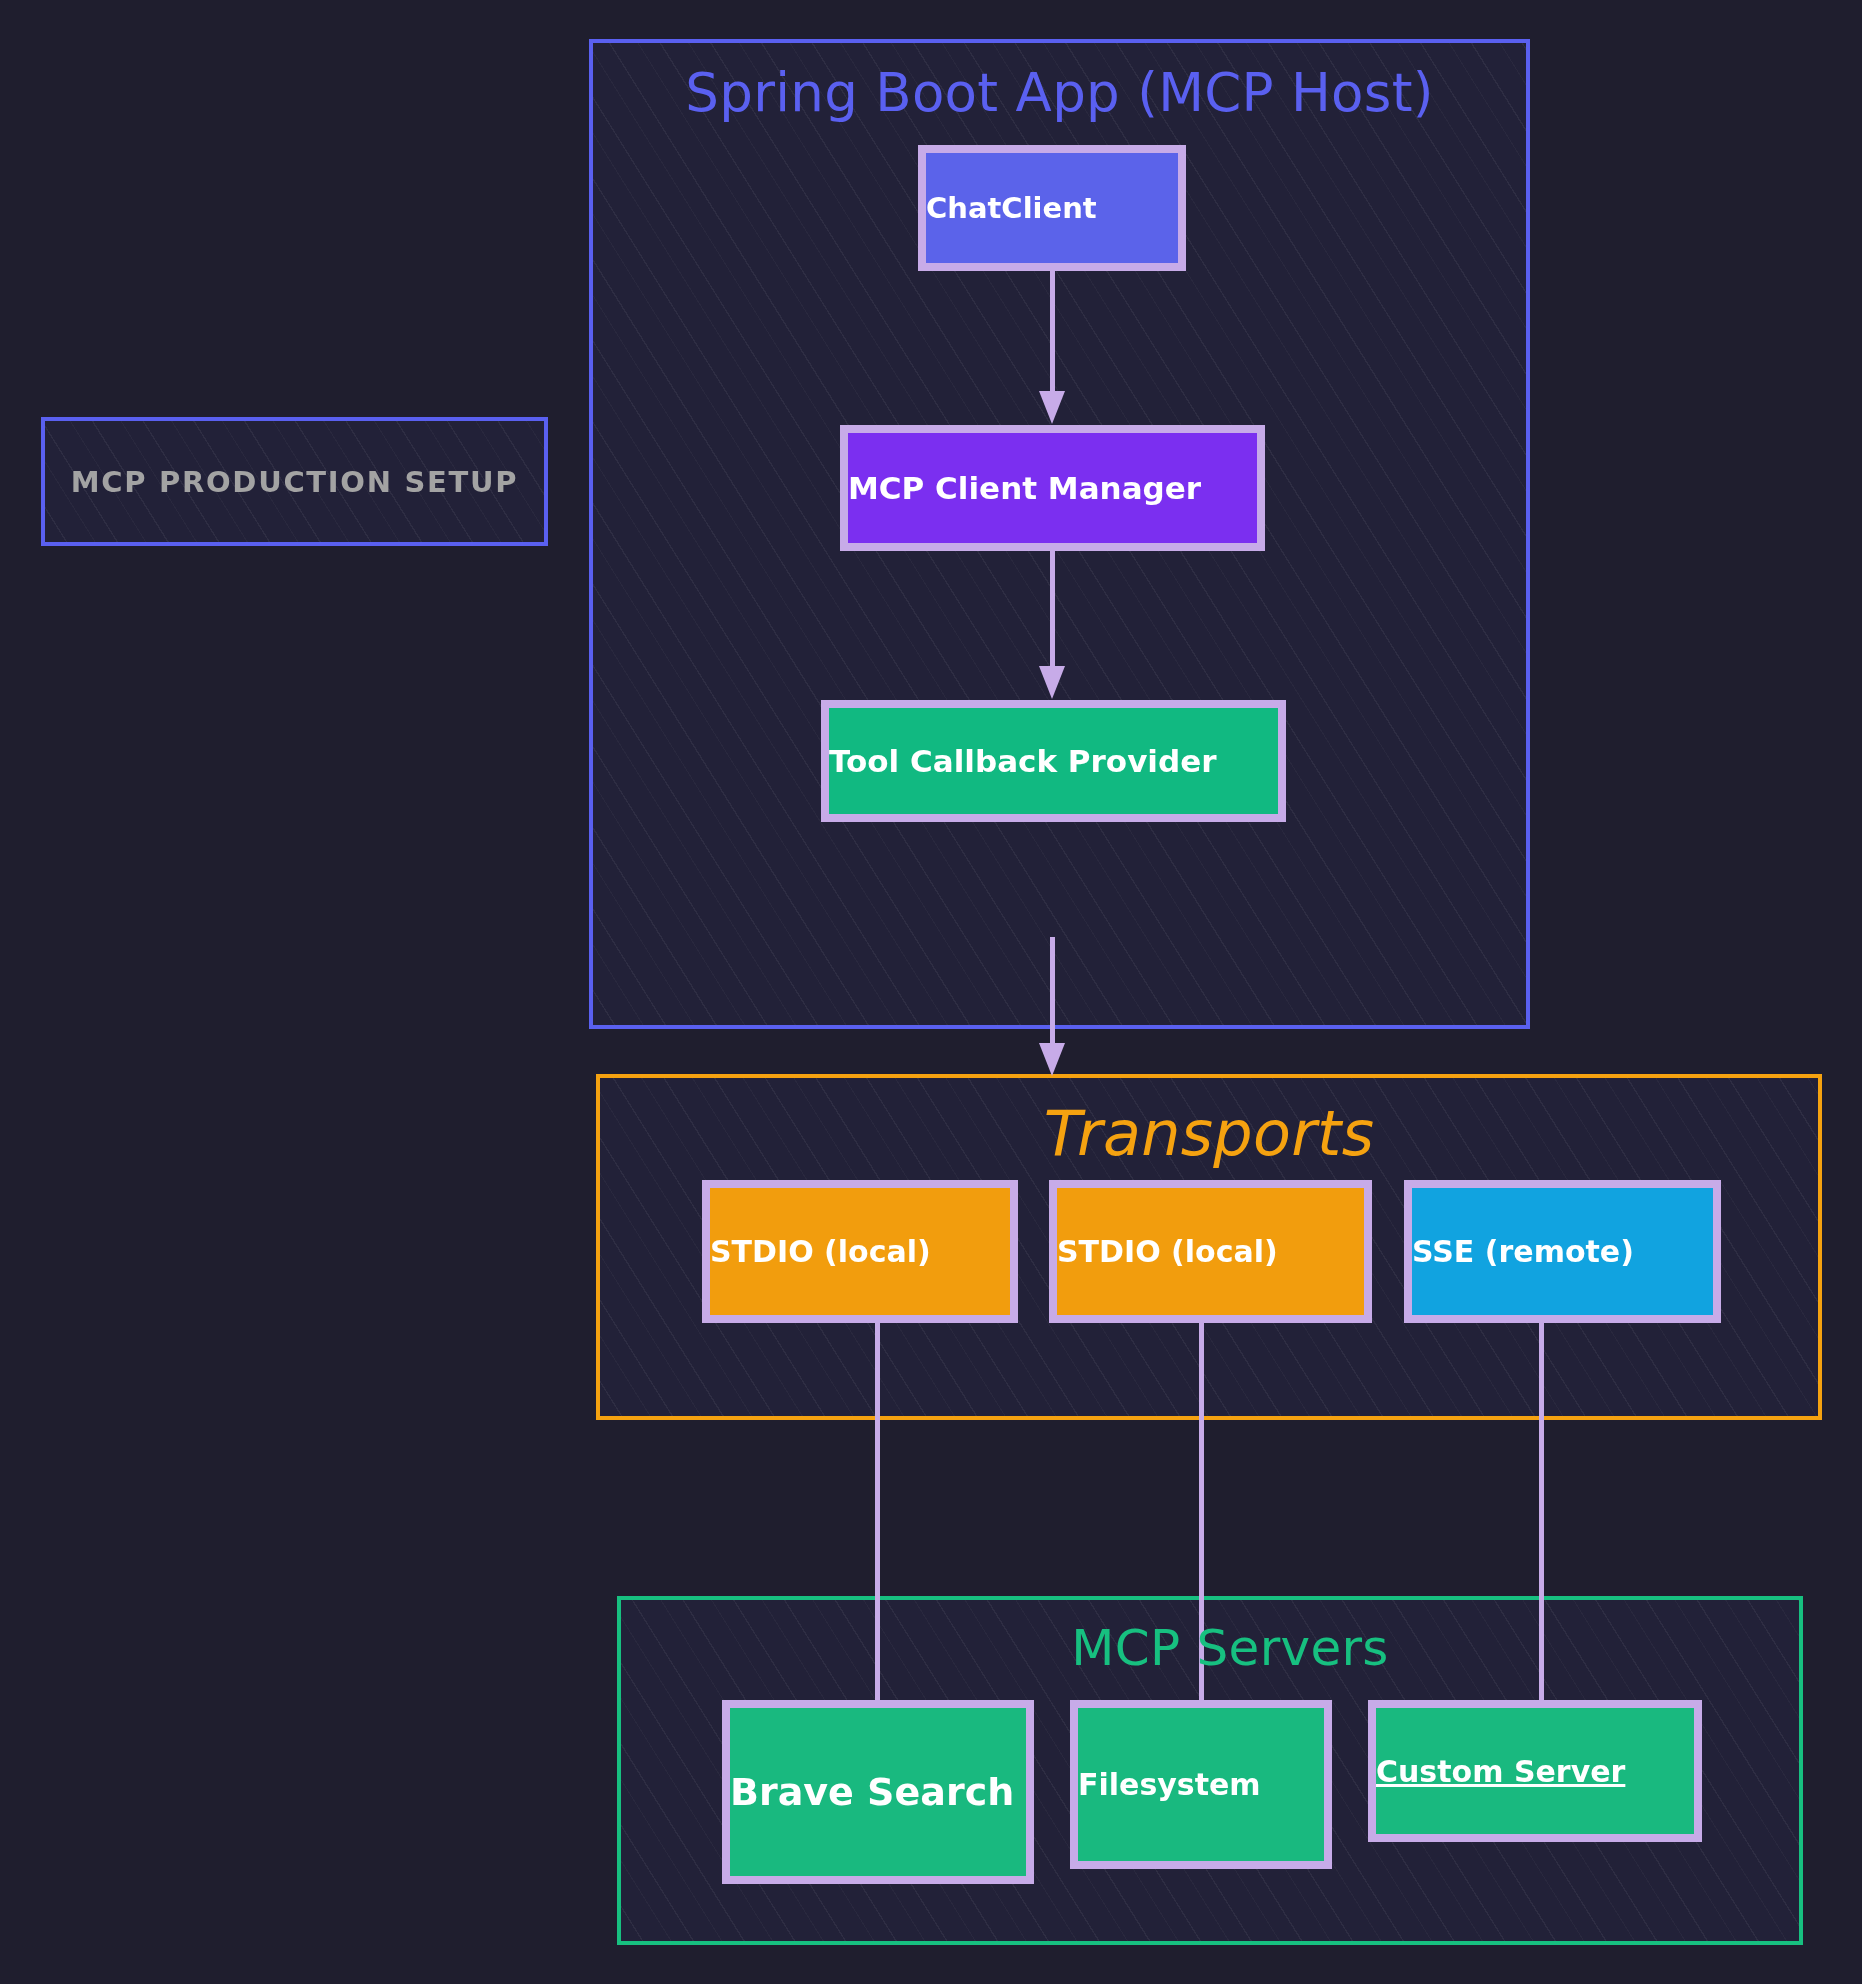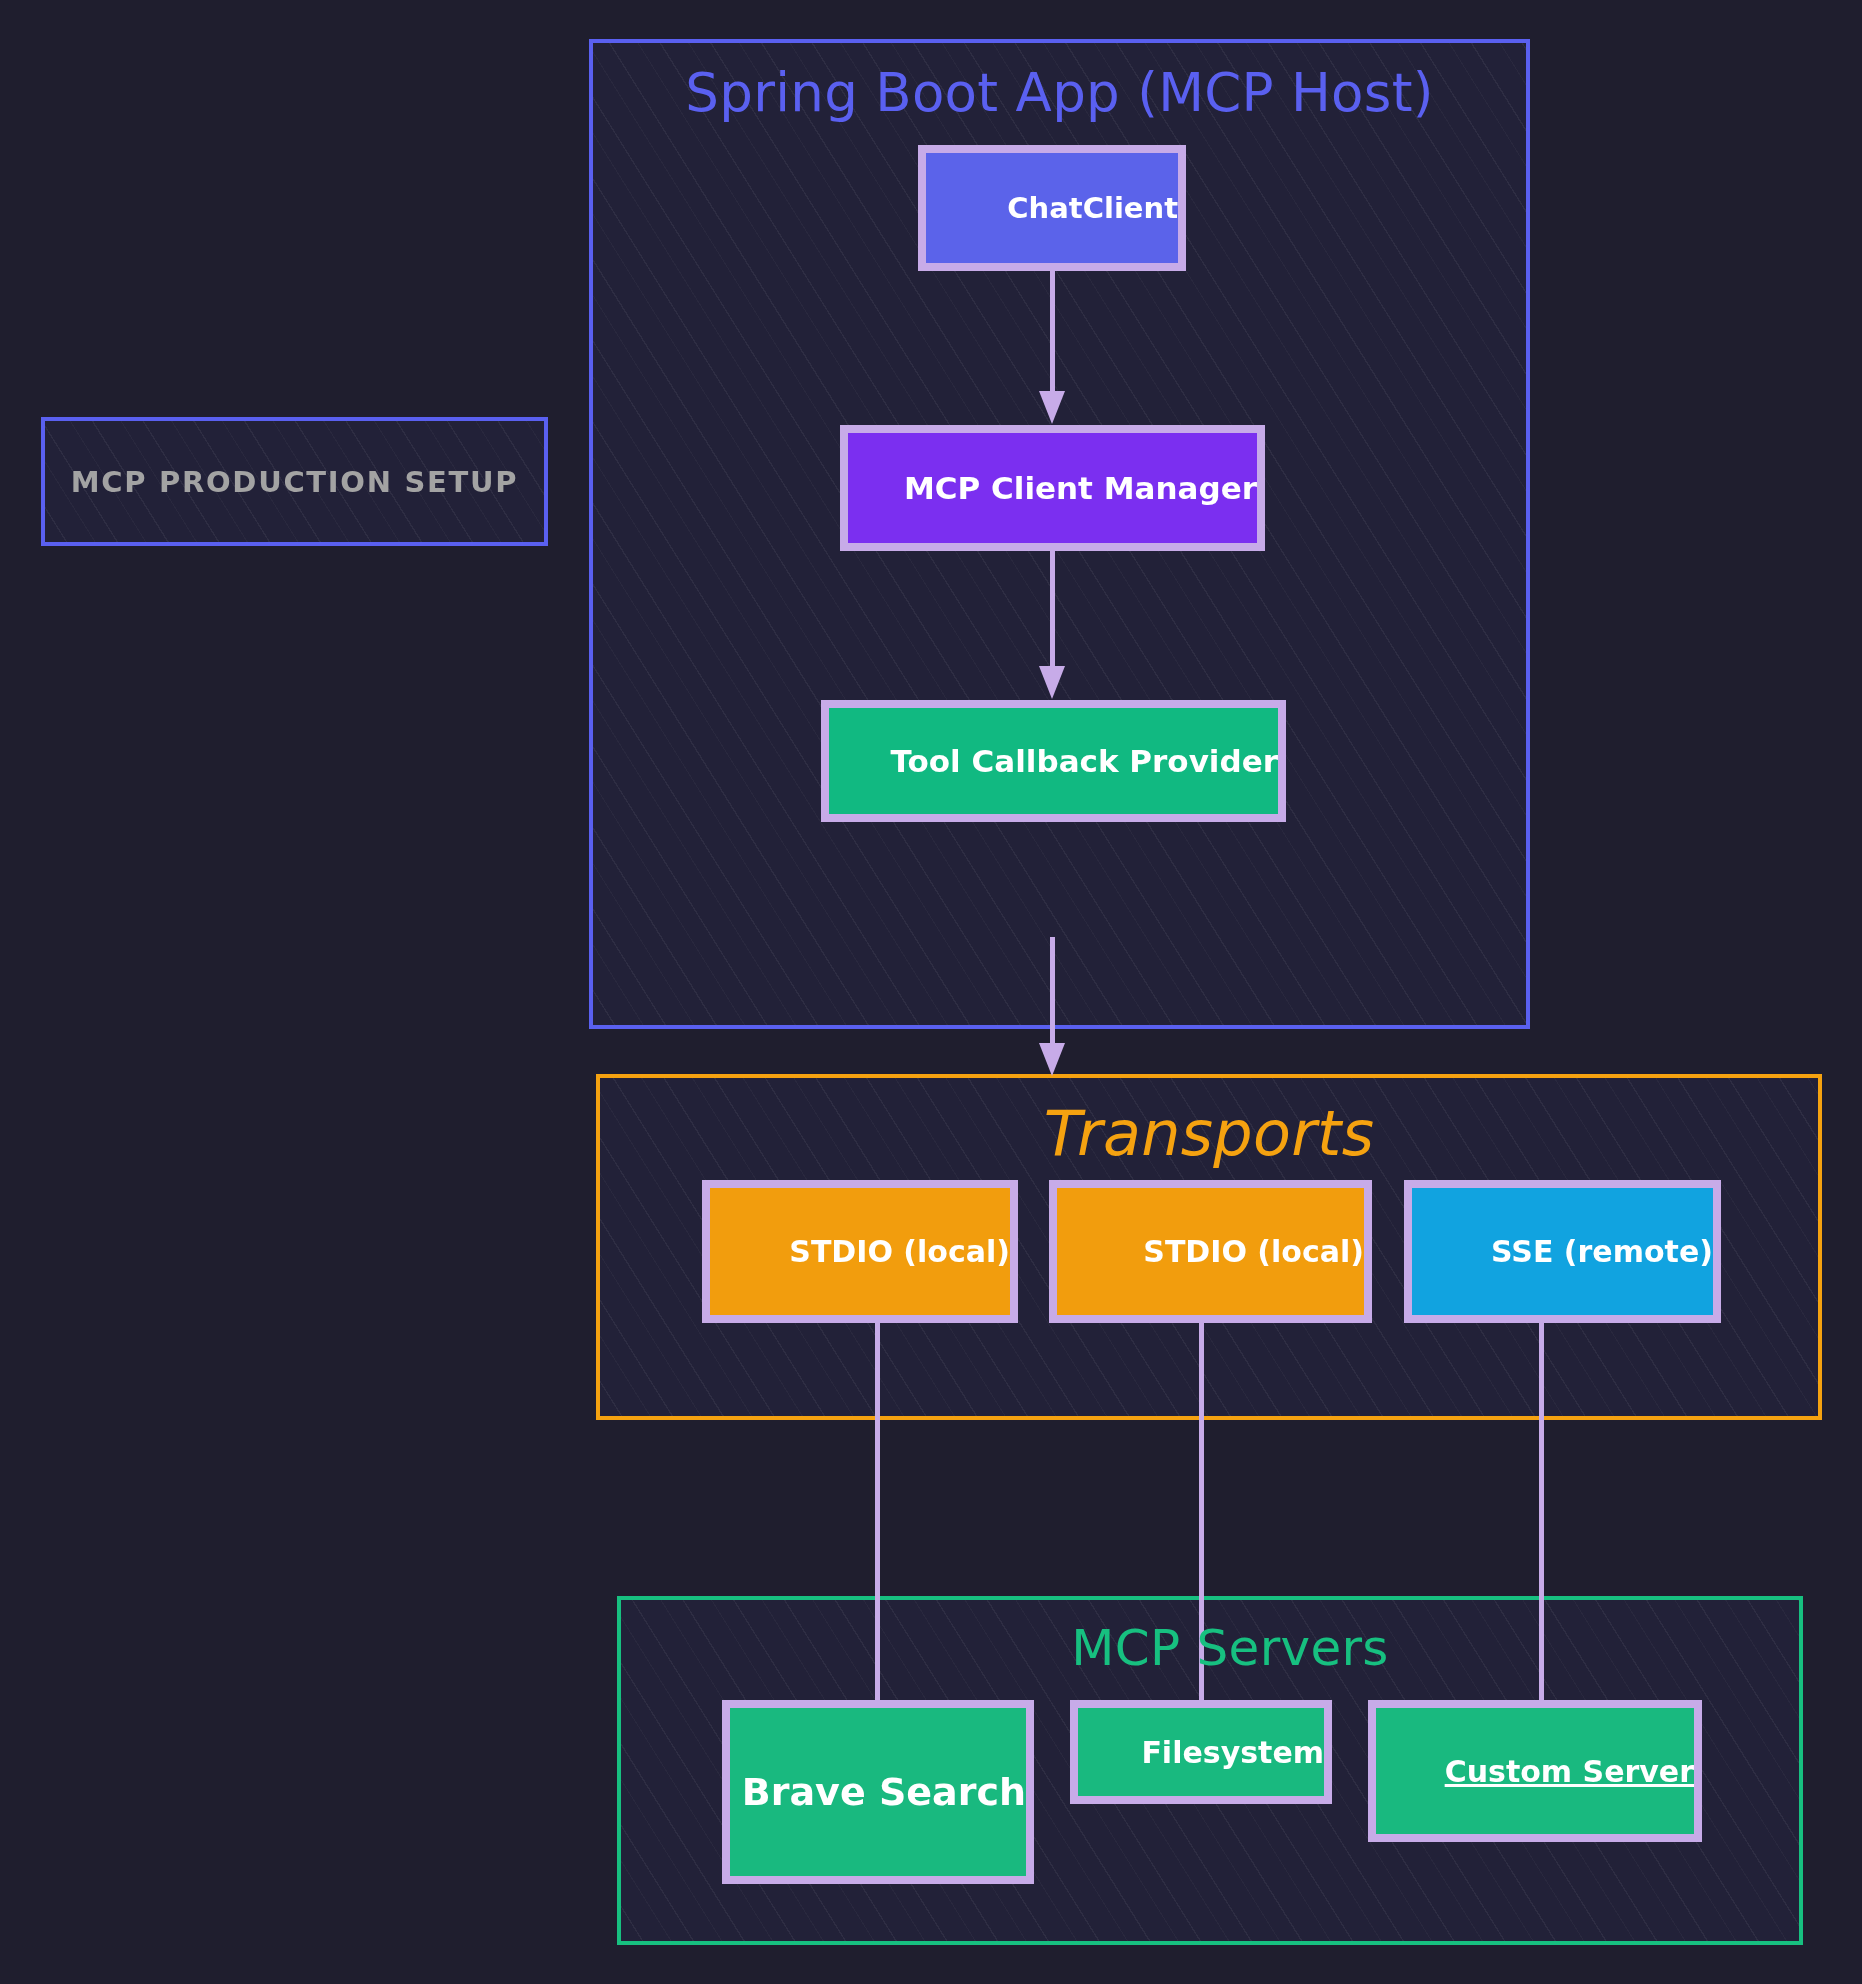--- a/index.html
+++ b/index.html
@@ -67,21 +67,21 @@
     z-index: 5;
   }
 
   
   .node {
     position: absolute;
     box-sizing: border-box;
     border: 8.2px solid #c7abe8;
     display: flex;
     align-items: center;
-    justify-content: flex-end;
+    justify-content: flex-start;
     color: #ffffff;
     font-family: "DejaVu Sans", sans-serif;
     font-weight: 700;
     text-align: center;
     overflow: hidden;
     z-index: 6;
   }
   .node span { position: relative; z-index: 2; }
 
   
@@ -182,21 +182,21 @@
   <div class="group hatch" style="left:617px; top:1596px; width:1186px; height:349px; border:4.8px solid #17c080;">
     <div class="group-title" style="top:19px; font-size:50px; color:#17c080;padding-left:40px;">
       <span>MCP Servers</span>
     </div>
   </div>
 
   <div class="node hatch-dark" style="left:722px; top:1700px; width:312px; height:184px; background:#19b97f; font-size:38px;">
     <span>Brave Search</span>
   </div>
 
-  <div class="node hatch-dark" style="left:1070px; top:1700px; width:262px; height:104px; background:#19b97f; font-size:30px;">
+  <div class="node hatch-dark" style="left:1070px; top:1700px; width:262px; height:169px; background:#19b97f; font-size:30px;">
     <span>Filesystem</span>
   </div>
 
   <div class="node hatch-dark" style="left:1368px; top:1700px; width:334px; height:142px; background:#19b97f; font-size:30px;text-decoration:underline;">
     <span>Custom Server</span>
   </div>
 
 </div>
 
 

